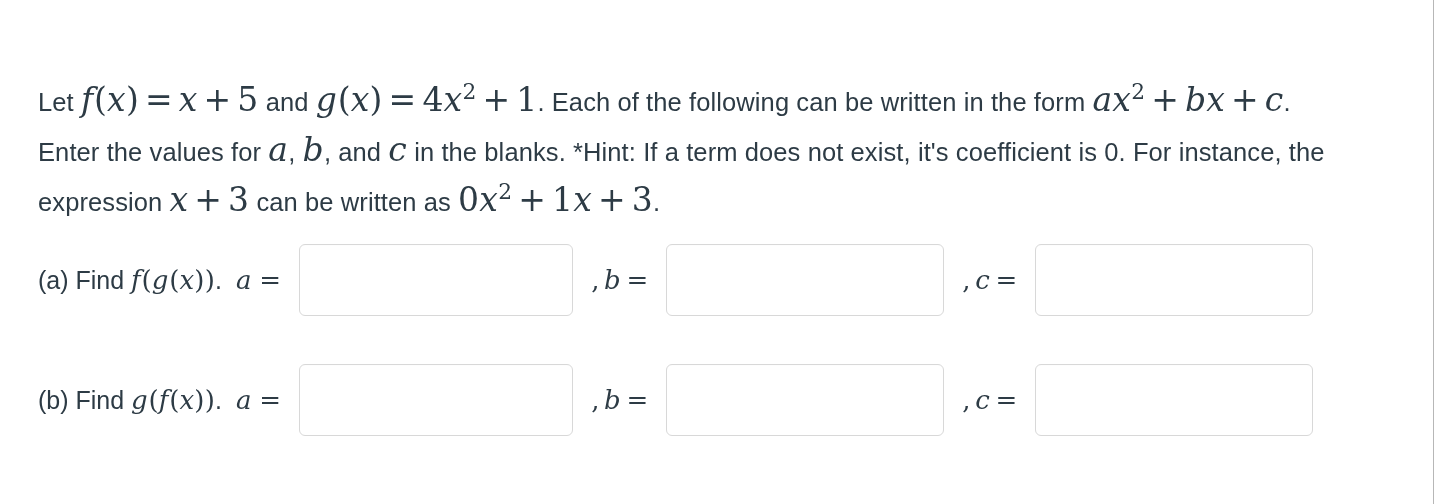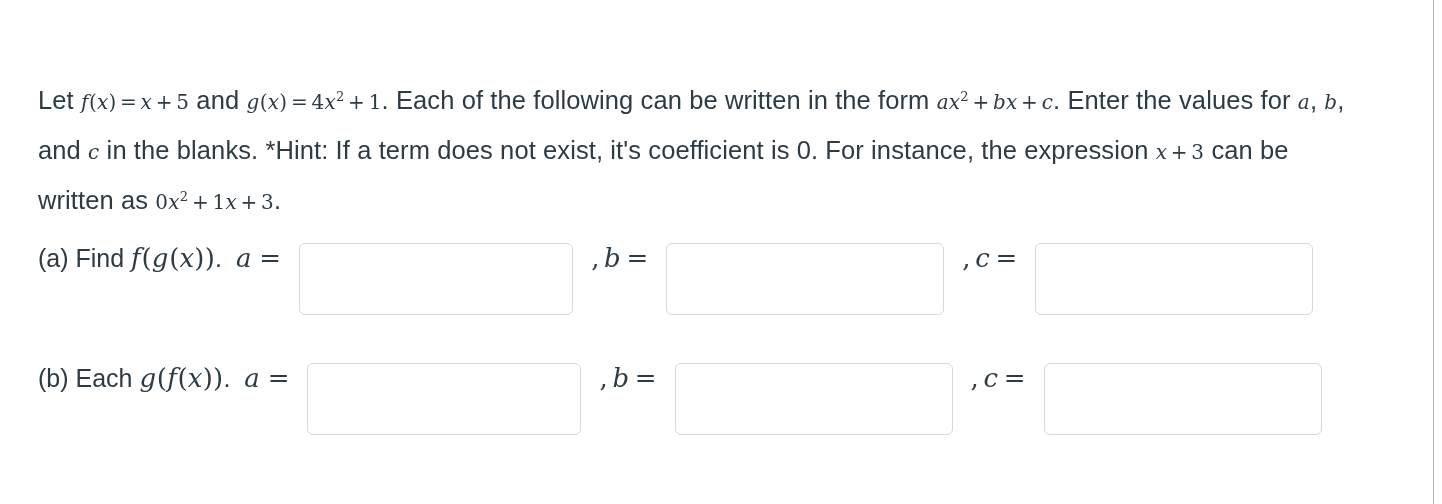--- a/index.html
+++ b/index.html
@@ -41,21 +41,21 @@
     color: #2d3b45;
     max-width: 1320px;
   }
   .stem .it {
   }
 
   
   .m {
     font-family: "DejaVu Serif", "Liberation Serif", serif;
     font-style: italic;
-    font-size: 20px;
+    font-size: 33px;
     letter-spacing: .2px;
     white-space: nowrap;
   }
   .m .up {            
     font-style: normal;
   }
   .m .op {
     font-style: normal;
     padding: 0 .18em;
   }
@@ -72,20 +72,21 @@
 
   
   .rows {
     position: absolute;
     left: 38px;
     top: 243px;
     width: 1345px;
   }
   .row {
     display: flex;
+    align-items: center;
     height: 74px;
     gap: 16px;
   }
   .row + .row {
     margin-top: 46px;
   }
   .row-label {
     font-size: 25px;
     white-space: nowrap;
     color: #2d3b45;
@@ -148,21 +149,21 @@
     <span class="sep"><span class="comma">,</span><span>b</span><span class="eq">=</span></span>
 
     <input class="blank blank-b" type="text" value="" style="">
 
     <span class="sep"><span class="comma">,</span><span>c</span><span class="eq">=</span></span>
 
     <input class="blank blank-c" type="text" value="" style="">
   </div>
 
   <div class="row">
-    <span class="row-label"><span>(b) Each </span><span class="m"><span class="fn">g</span><span class="up">(</span><span class="fn">f</span><span class="up">(</span><span>x</span><span class="up">)</span><span class="up">)</span></span><span>.</span>&nbsp;&nbsp;<span class="m">a</span><span class="sep"><span class="eq">=</span></span></span>
+    <span class="row-label"><span>(b) Find </span><span class="m"><span class="fn">g</span><span class="up">(</span><span class="fn">f</span><span class="up">(</span><span>x</span><span class="up">)</span><span class="up">)</span></span><span>.</span>&nbsp;&nbsp;<span class="m">a</span><span class="sep"><span class="eq">=</span></span></span>
 
     <input class="blank blank-a" type="text" value="" style="">
 
     <span class="sep"><span class="comma">,</span><span>b</span><span class="eq">=</span></span>
 
     <input class="blank blank-b" type="text" value="" style="">
 
     <span class="sep"><span class="comma">,</span><span>c</span><span class="eq">=</span></span>
 
     <input class="blank blank-c" type="text" value="" style="">

